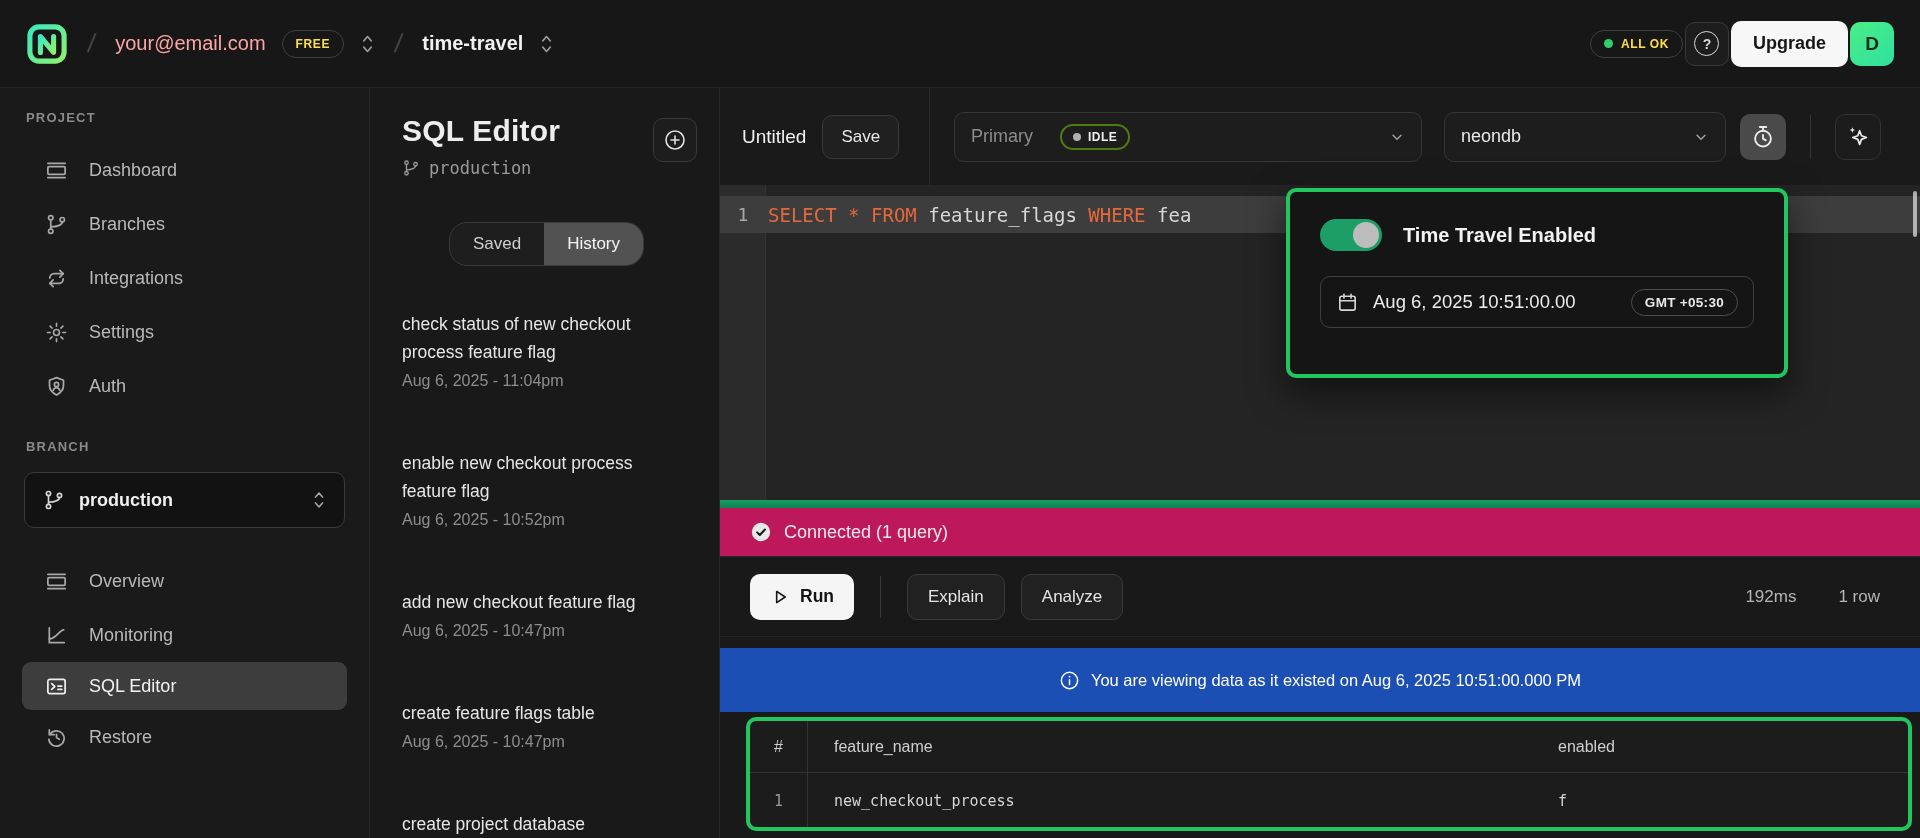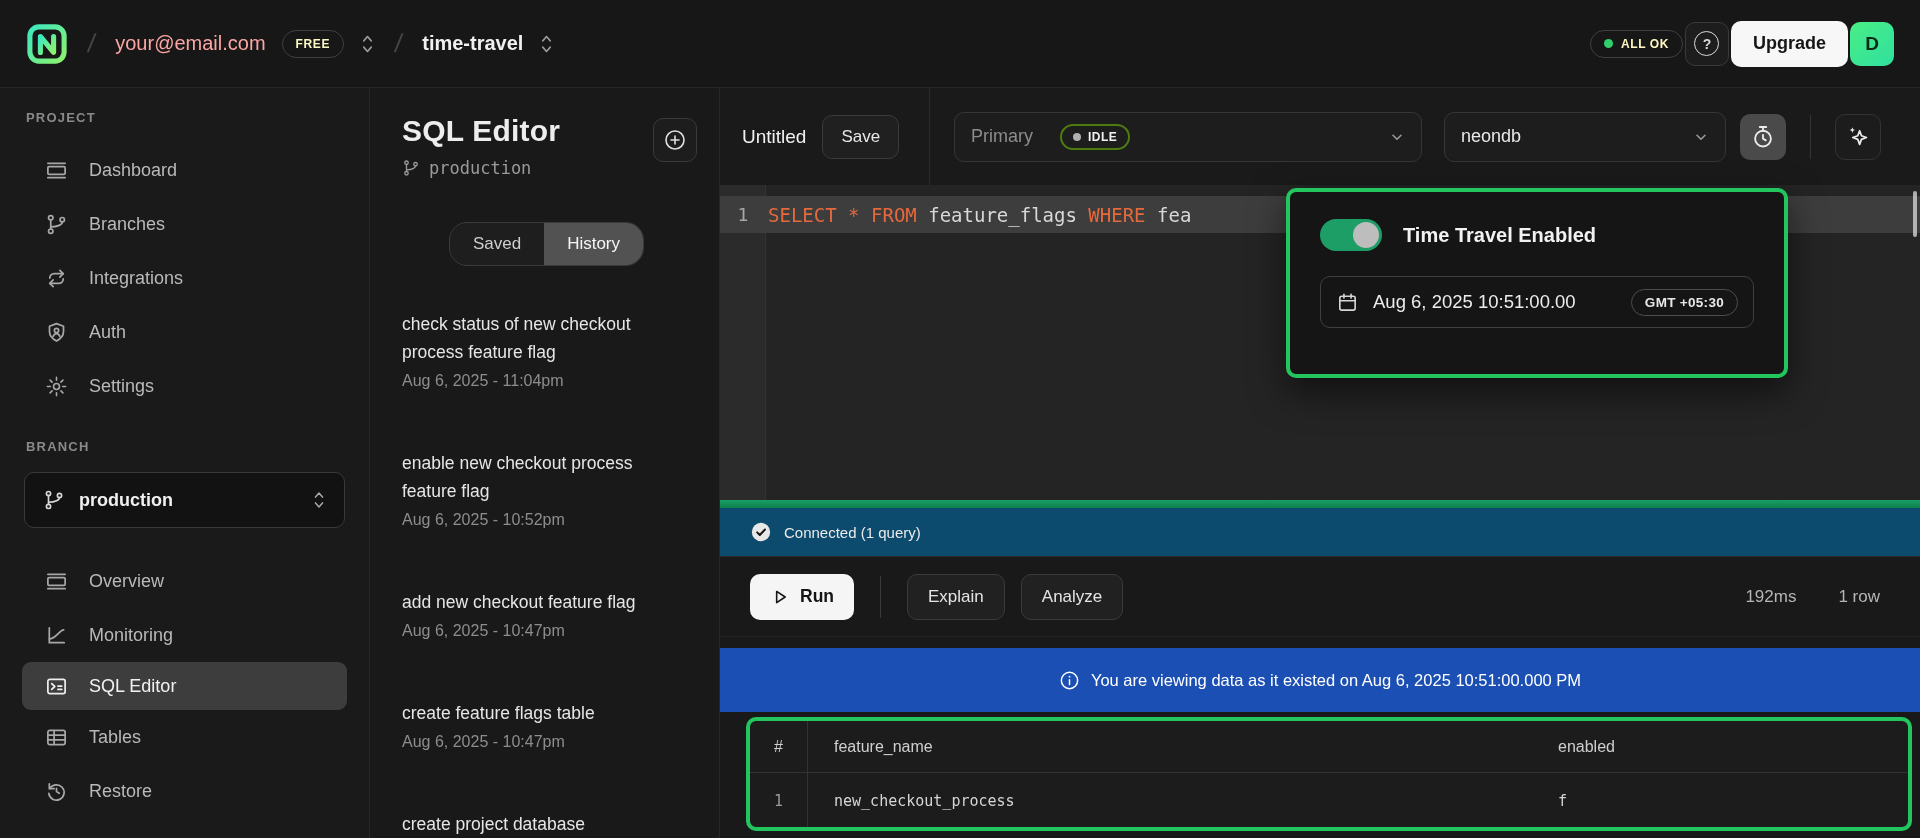--- a/index.html
+++ b/index.html
@@ -8,21 +8,21 @@
   .mono { font-family:"DejaVu Sans Mono", monospace; }
   svg { display:block; }
 
   
   .topbar { position:absolute; left:0; top:0; width:1920px; height:88px; background:#171717;
     border-bottom:1px solid #262626; display:flex; align-items:center; padding:0 26px; }
   .logo { width:42px; height:42px; }
   .crumb-slash { color:#464646; font-size:26px; font-weight:300; margin:0 20px; transform:skewX(-8deg); }
   .crumb-text { font-size:20px; color:#fca5a5; }
   .pill { display:inline-flex; align-items:center; gap:8px; border:1px solid #3f3f3f; border-radius:999px;
-    padding:6px 13px; font-size:12px; font-weight:bold; letter-spacing:.6px; color:#fef9c3; }
+    padding:6px 13px; font-size:12px; font-weight:bold; letter-spacing:.6px; color:#fde047; }
   .updown { margin-left:16px; color:#9a9a9a; }
   .topbar-right { margin-left:auto; display:flex; align-items:center; gap:2px; }
   .dot { width:9px; height:9px; border-radius:50%; display:inline-block; }
   .help-btn { width:44px; height:44px; border:1px solid #3a3a3a; border-radius:10px; background:#1d1d1d;
     display:flex; align-items:center; justify-content:center; }
   .help-q { width:25px; height:25px; border:1.6px solid #d9d9d9; border-radius:50%; color:#d9d9d9;
     font-size:14px; font-weight:bold; display:flex; align-items:center; justify-content:center; }
   .upgrade-btn { height:46px; padding:0 22px; background:#f7f7f7; color:#161616; font-size:18px; font-weight:600;
     border:none; border-radius:10px; display:flex; align-items:center; }
   .avatar { width:44px; height:44px; border-radius:10px; background:linear-gradient(140deg,#4aee86,#2fe09f);
@@ -95,22 +95,22 @@
   .toggle .knob { position:absolute; right:3px; top:3px; width:26px; height:26px; border-radius:50%; background:#bdbdbd; }
   .tt-label { font-size:20px; font-weight:600; color:#f2f2f2; }
   .tt-date { margin-top:25px; height:52px; border:1.5px solid #3f3f3f; border-radius:10px;
     display:flex; align-items:center; padding:0 15px; gap:14px; cursor:pointer; }
   .tt-date-text { font-size:18.5px; color:#ececec; }
   .gmt-pill { margin-left:auto; border:1.5px solid #4e4e4e; border-radius:999px; padding:5px 13px;
     font-size:13.5px; font-weight:bold; color:#e8e8e8; letter-spacing:.3px; }
 
   
   .divider-green { position:absolute; left:0; top:412px; width:1200px; height:8px; background:linear-gradient(180deg,#17a066,#0f7f4e); }
-  .connected-bar { position:absolute; left:0; top:420px; width:1200px; height:49px; background:#0c4a6e;
-    border-bottom:1px solid #2a2a2a; display:flex; align-items:center; padding-left:30px; gap:12px; font-size:15px; color:#eaeaea; }
+  .connected-bar { position:absolute; left:0; top:420px; width:1200px; height:49px; background:#be185d;
+    border-bottom:1px solid #2a2a2a; display:flex; align-items:center; padding-left:30px; gap:12px; font-size:18px; color:#eaeaea; }
   .actions { position:absolute; left:0; top:469px; width:1200px; height:80px; display:flex; align-items:center;
     padding:0 40px 0 30px; border-bottom:1px solid #242424; }
   .run-btn { height:46px; padding:0 20px; background:#f5f5f5; color:#141414; border:none; border-radius:10px;
     font-size:17.5px; font-weight:600; display:flex; align-items:center; gap:10px; }
   .act-div { width:1px; height:42px; background:#3a3a3a; margin:0 26px; }
   .sec-btn { height:46px; padding:0 20px; background:#212121; border:1px solid #3a3a3a; border-radius:10px;
     color:#e4e4e4; font-size:17px; display:flex; align-items:center; margin-right:16px; }
   .metrics { margin-left:auto; display:flex; gap:42px; font-size:17px; color:#b5b5b5; }
   .banner { position:absolute; left:0; top:560px; width:1200px; height:64px; background:#1c4fb4;
     display:flex; align-items:center; justify-content:center; gap:11px; font-size:16.5px; color:#fff; }
@@ -194,36 +194,36 @@
           <path d="M15.5 3.5L19 7l-3.5 3.5"></path>
           <path d="M19 7H9.5A4.5 4.5 0 0 0 5 11.5"></path>
           <path d="M8.5 20.5L5 17l3.5-3.5"></path>
           <path d="M5 17h9.5A4.5 4.5 0 0 0 19 12.5"></path>
         </svg>
       </span>
     <span>Integrations</span>
   </div>
   <div class="side-item">
     <span class="ic">
+        <svg viewBox="0 0 24 24" fill="none" stroke="currentColor" stroke-width="1.7" stroke-linecap="round">
+          <circle cx="12" cy="12" r="3.1"></circle>
+          <path d="M12 2.5v3M12 18.5v3M2.5 12h3M18.5 12h3M5.3 5.3l2.1 2.1M16.6 16.6l2.1 2.1M18.7 5.3l-2.1 2.1M7.4 16.6l-2.1 2.1"></path>
+        </svg>
+      </span>
+    <span>Settings</span>
+  </div>
+  <div class="side-item">
+    <span class="ic">
         <svg viewBox="0 0 24 24" fill="none" stroke="currentColor" stroke-width="1.8" stroke-linecap="round" stroke-linejoin="round">
           <path d="M12 2.8l7.3 2.7V11c0 4.7-2.9 7.7-7.3 9.9C7.6 18.7 4.7 15.7 4.7 11V5.5z"></path>
           <circle cx="12" cy="9.8" r="2.2"></circle>
           <path d="M8.5 16c.9-1.9 2.1-2.9 3.5-2.9s2.6 1 3.5 2.9"></path>
         </svg>
       </span>
     <span>Auth</span>
-  </div>
-  <div class="side-item">
-    <span class="ic">
-        <svg viewBox="0 0 24 24" fill="none" stroke="currentColor" stroke-width="1.7" stroke-linecap="round">
-          <circle cx="12" cy="12" r="3.1"></circle>
-          <path d="M12 2.5v3M12 18.5v3M2.5 12h3M18.5 12h3M5.3 5.3l2.1 2.1M16.6 16.6l2.1 2.1M18.7 5.3l-2.1 2.1M7.4 16.6l-2.1 2.1"></path>
-        </svg>
-      </span>
-    <span>Settings</span>
   </div>
 
   <div class="side-gap"></div>
   <div class="side-label">BRANCH</div>
 
   <div class="branch-select">
     <span class="ic" style="width:22px;color:#d8d8d8;">
         <svg viewBox="0 0 24 24" fill="none" stroke="currentColor" stroke-width="1.8" stroke-linecap="round">
           <circle cx="6" cy="5" r="2.3"></circle>
           <circle cx="6" cy="19" r="2.3"></circle>
@@ -259,29 +259,20 @@
     <span>Monitoring</span>
   </div>
   <div class="side-item active">
     <span class="ic">
         <svg viewBox="0 0 24 24" fill="none" stroke="currentColor" stroke-width="1.8" stroke-linecap="round" stroke-linejoin="round">
           <rect x="3" y="4.5" width="18" height="15" rx="2"></rect>
           <path d="M7 9l3.2 3L7 15M13.5 11.5h4M13.5 15h4"></path>
         </svg>
       </span>
     <span>SQL Editor</span>
-  </div>
-  <div class="side-item">
-    <span class="ic">
-        <svg viewBox="0 0 24 24" fill="none" stroke="currentColor" stroke-width="1.8">
-          <rect x="3" y="4.5" width="18" height="15" rx="2"></rect>
-          <path d="M3 9.5h18M9.5 4.5v15M3 14.5h18"></path>
-        </svg>
-      </span>
-    <span>Tables</span>
   </div>
   <div class="side-item">
     <span class="ic">
         <svg viewBox="0 0 24 24" fill="none" stroke="currentColor" stroke-width="1.8" stroke-linecap="round" stroke-linejoin="round">
           <path d="M4.5 4v5h5"></path>
           <path d="M5 9a8 8 0 1 1-1 5"></path>
           <path d="M12 8.8V12l2.8 1.8"></path>
         </svg>
       </span>
     <span>Restore</span>

